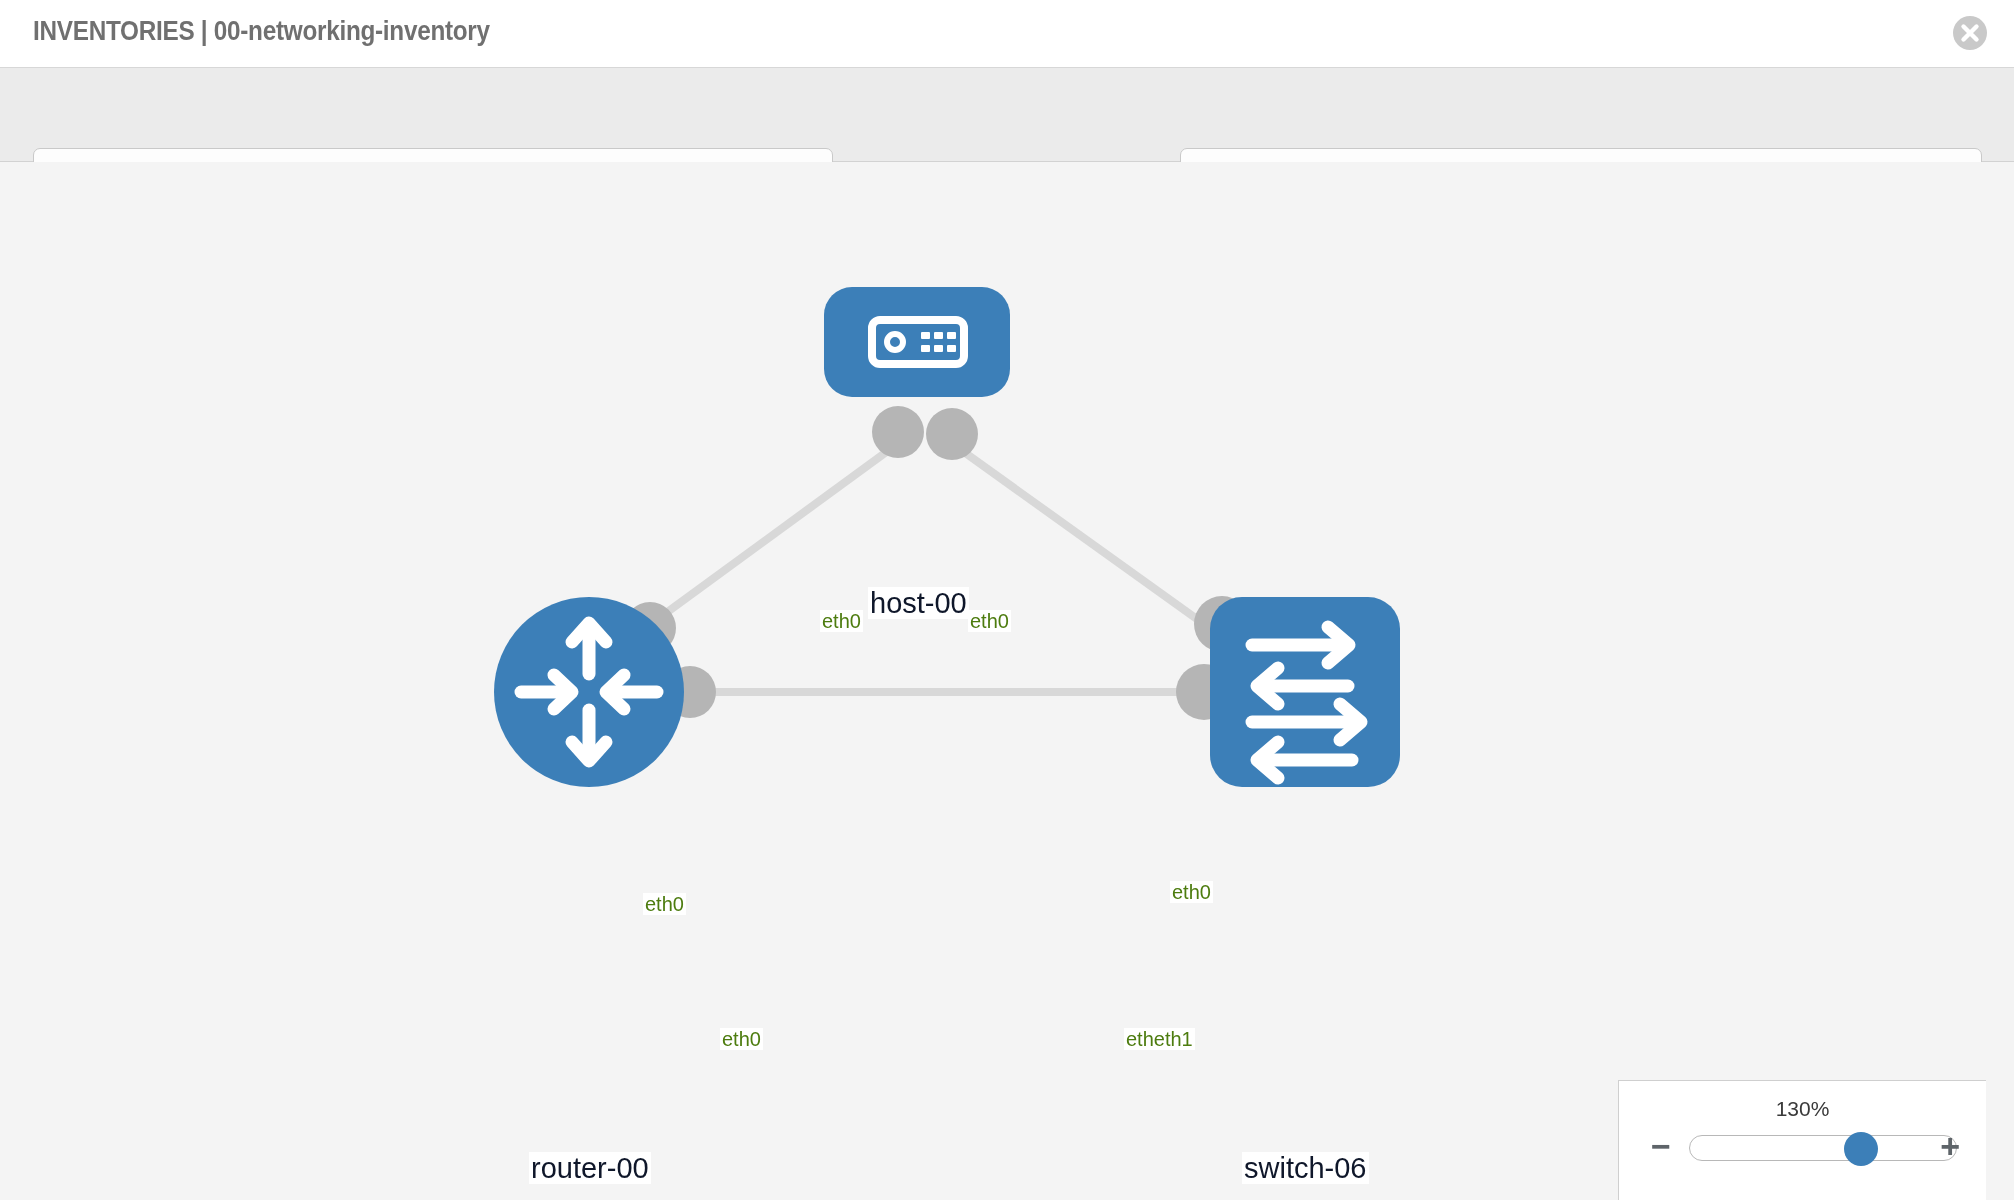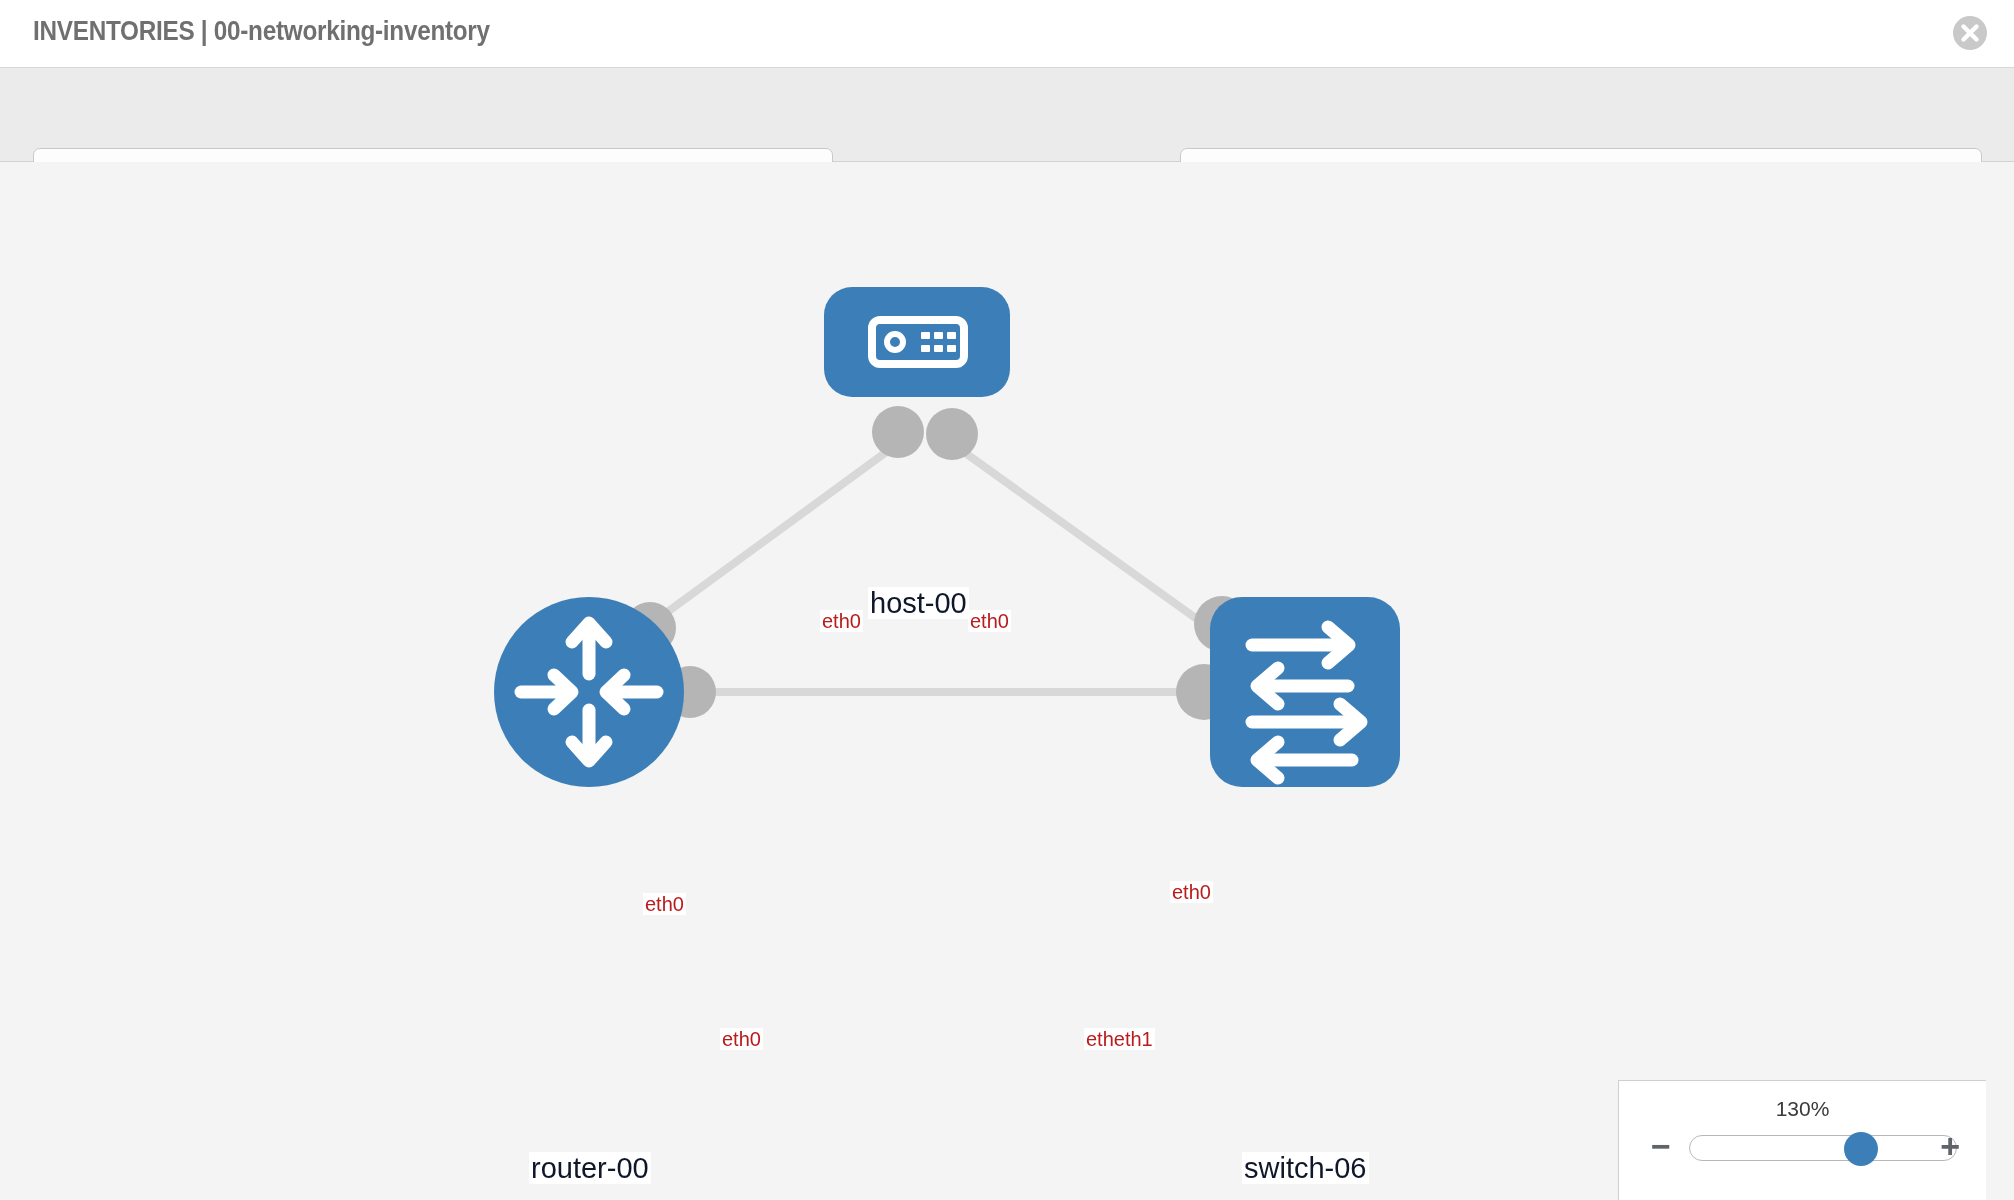--- a/index.html
+++ b/index.html
@@ -92,21 +92,21 @@
 
   .node-label {
     position: absolute;
     background: #ffffff;
     color: #0f172a;
     white-space: nowrap;
     padding: 0 2px;
     line-height: 1.12;
   }
   .node-name { font-size: 29px; }
-  .port-label { font-size: 20px; color: #b91c1c; }
+  .port-label { font-size: 20px; color: #4d7c0f; }
 
   
   .zoom-panel {
     position: absolute;
     left: 1618px; top: 1080px;
     width: 368px; height: 120px;
     background: #ffffff;
     border: 1px solid #cfcfcf;
     border-right: none; border-bottom: none;
   }
@@ -271,21 +271,21 @@
     <div class="node-label port-label" style="left:820px; top:448px;">eth0</div>
 
     <div class="node-label port-label" style="left:968px; top:448px;">eth0</div>
 
     <div class="node-label port-label" style="left:643px; top:731px;">eth0</div>
 
     <div class="node-label port-label" style="left:1170px; top:719px;">eth0</div>
 
     <div class="node-label port-label" style="left:720px; top:866px;">eth0</div>
 
-    <div class="node-label port-label" style="left:1084px; top:866px;">etheth1</div>
+    <div class="node-label port-label" style="left:1124px; top:866px;">etheth1</div>
 
     <div class="zoom-panel" style="left:1618px; top:918px;">
       <div class="zoom-pct">130%</div>
       <div class="zoom-minus">−</div>
       <div class="zoom-track">
         <div class="zoom-thumb"></div>
       </div>
       <div class="zoom-plus">+</div>
     </div>
 

